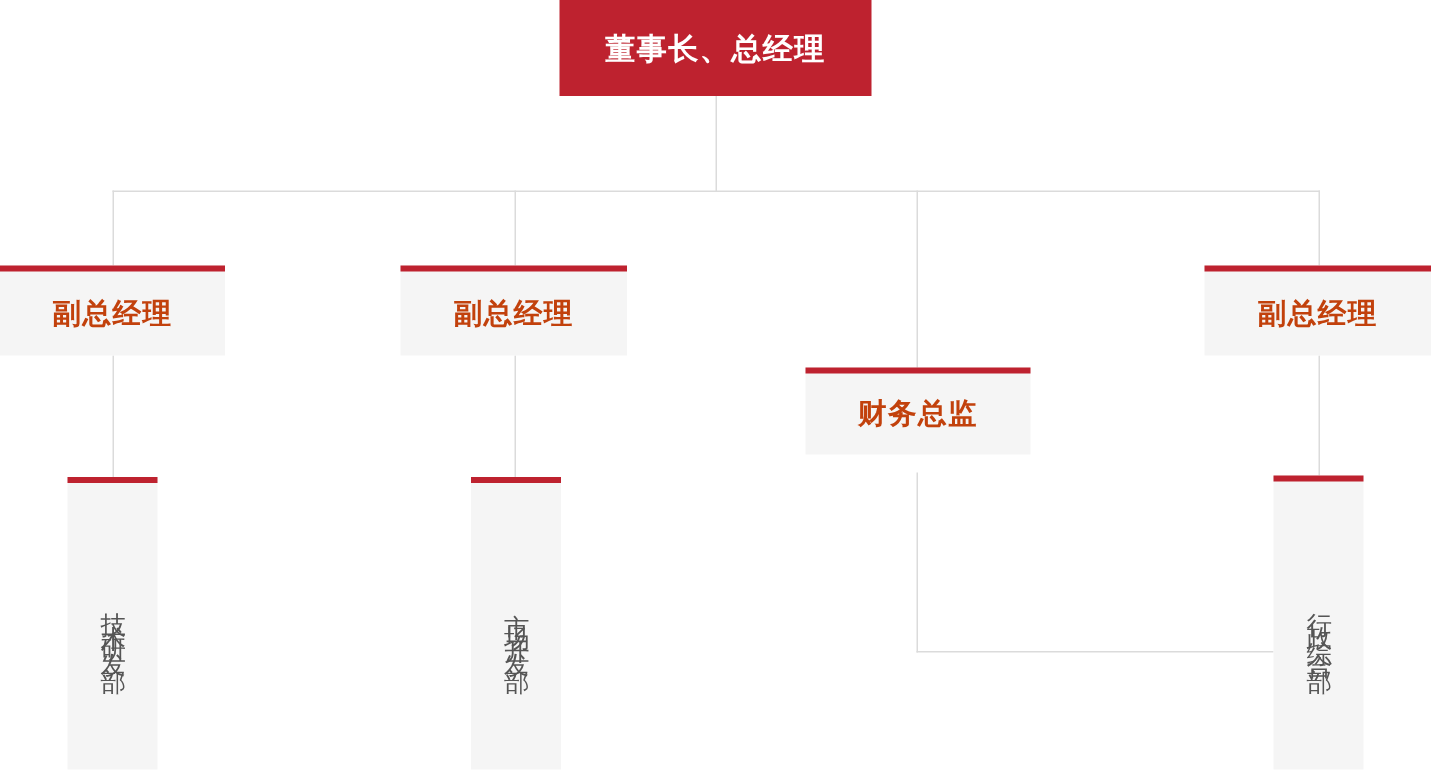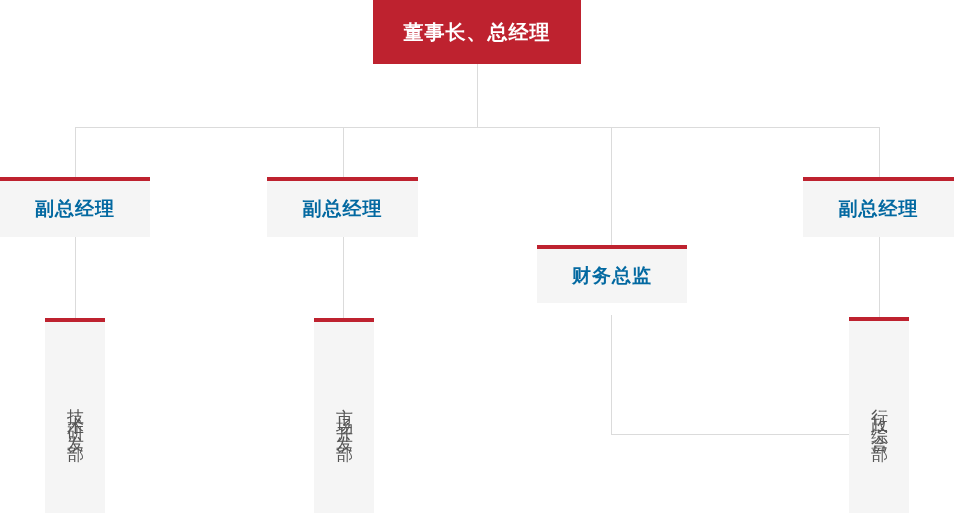--- a/index.html
+++ b/index.html
@@ -32,21 +32,21 @@
     left: 373px; top: 0; width: 208px; height: 64px;
     background: #be222f;
     color: #ffffff;
     font-size: 20px;
     font-weight: bold;
     letter-spacing: 1px;
   }
   .node-mid {
     background: #f5f5f5;
     border-top: 4px solid #be222f;
-    color: #0369a1;
+    color: #c2410c;
     font-size: 19px;
     font-weight: bold;
     letter-spacing: 1px;
   }
   .node-vp-left   { left: 0px;   top: 177px; width: 150px; height: 60px; }
   .node-vp-center { left: 267px; top: 177px; width: 151px; height: 60px; }
   .node-finance   { left: 537px; top: 245px; width: 150px; height: 58px; }
   .node-vp-right  { left: 803px; top: 177px; width: 151px; height: 60px; }
   .node-dept {
     background: #f5f5f5;

